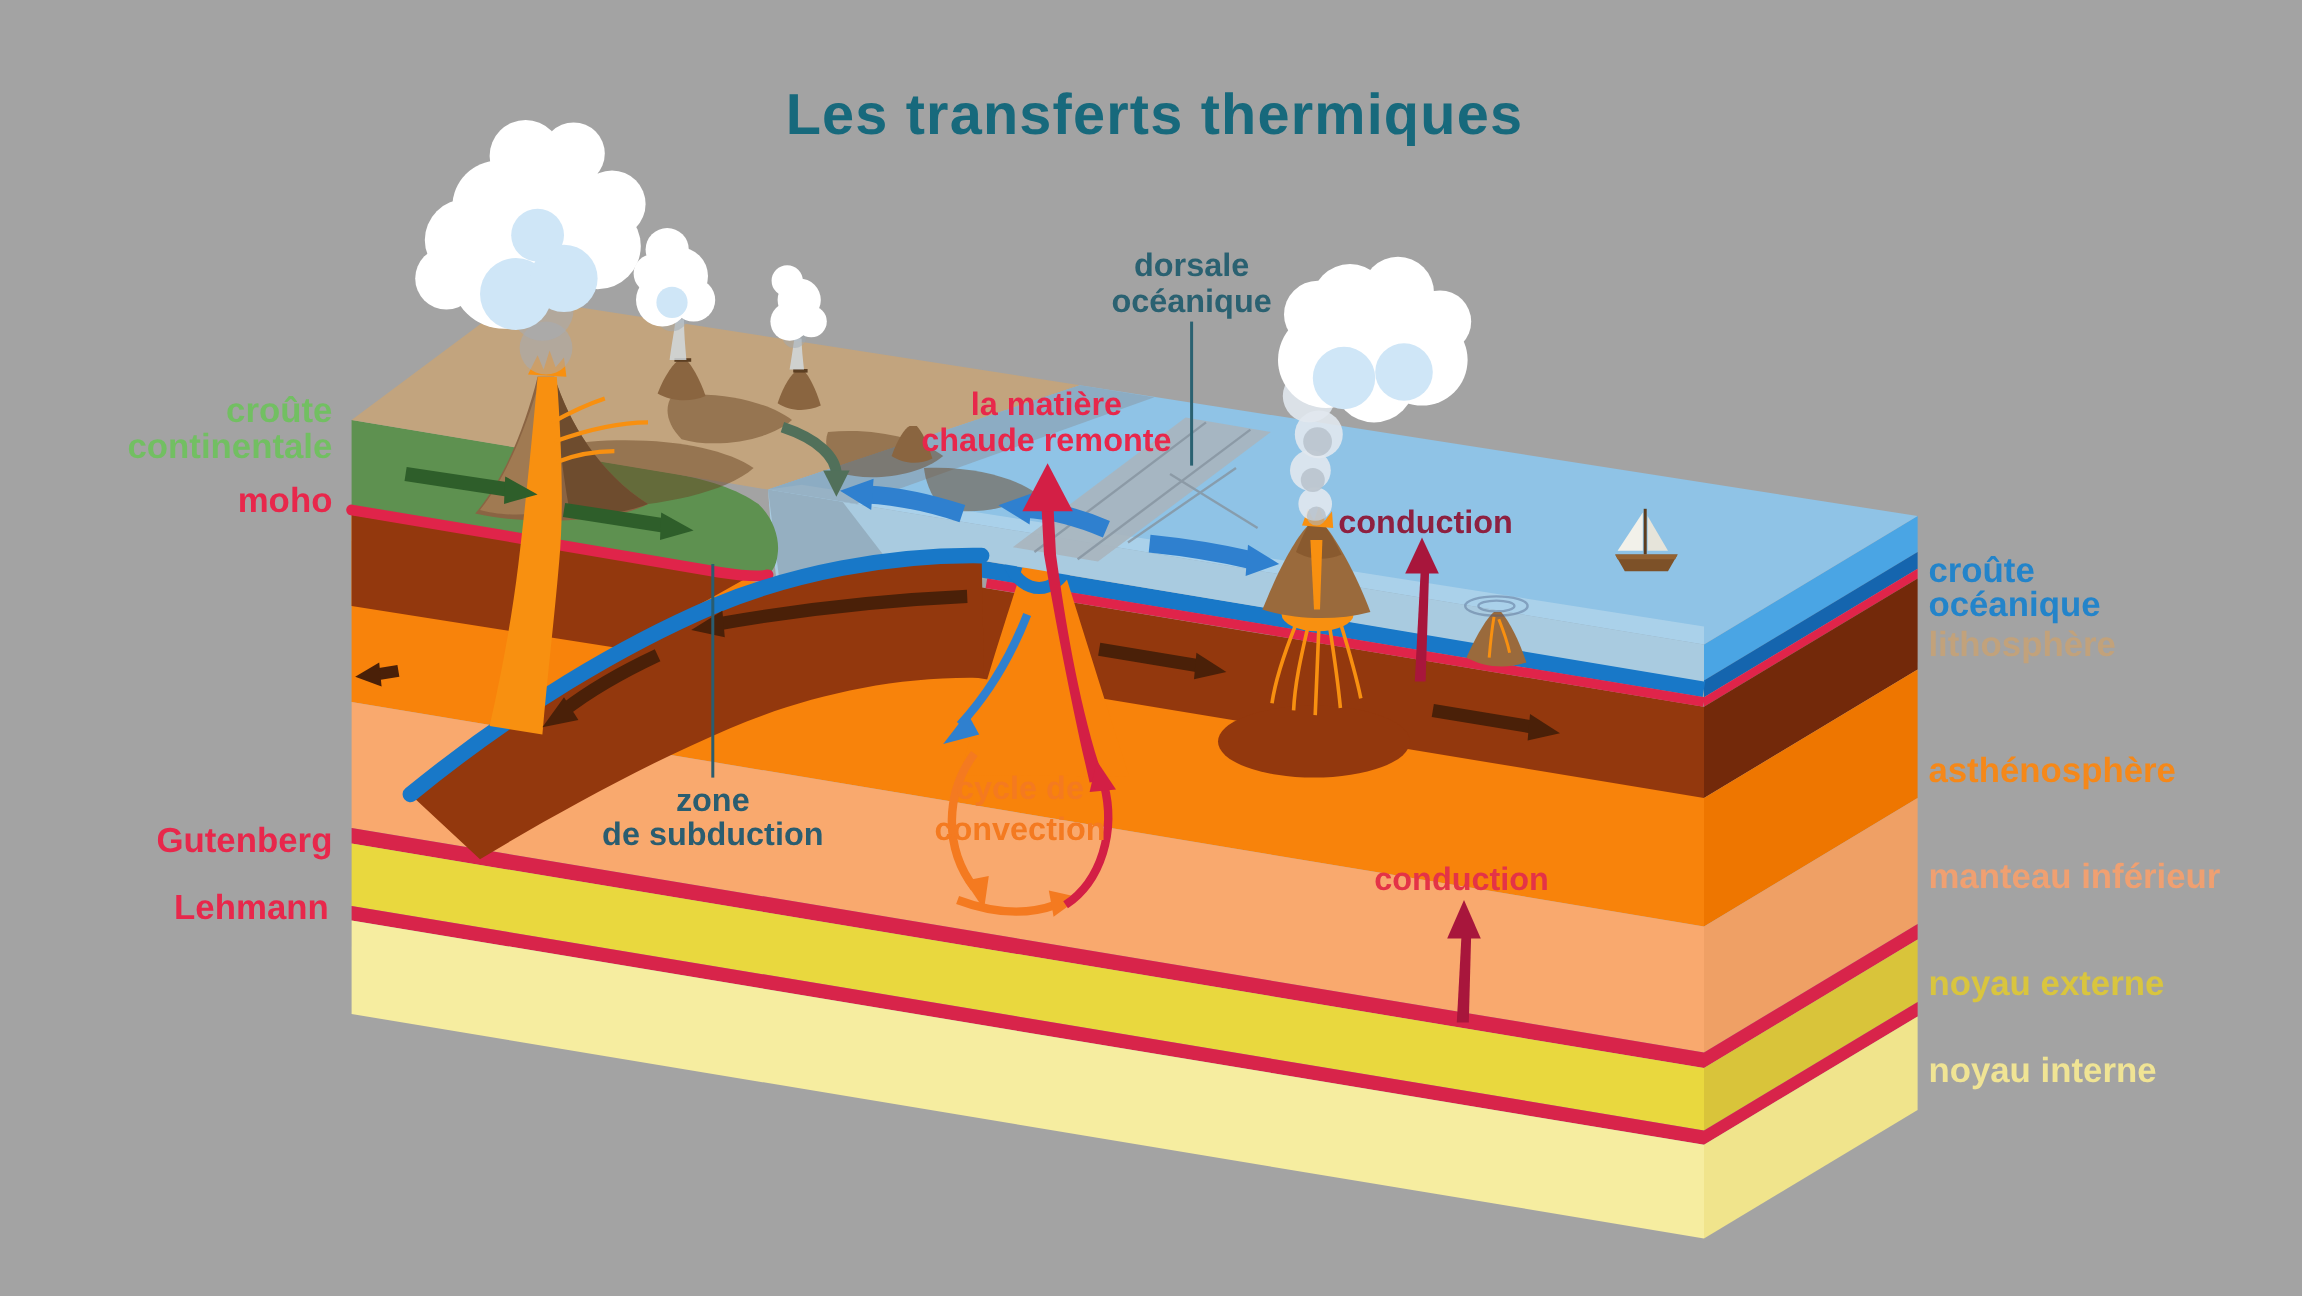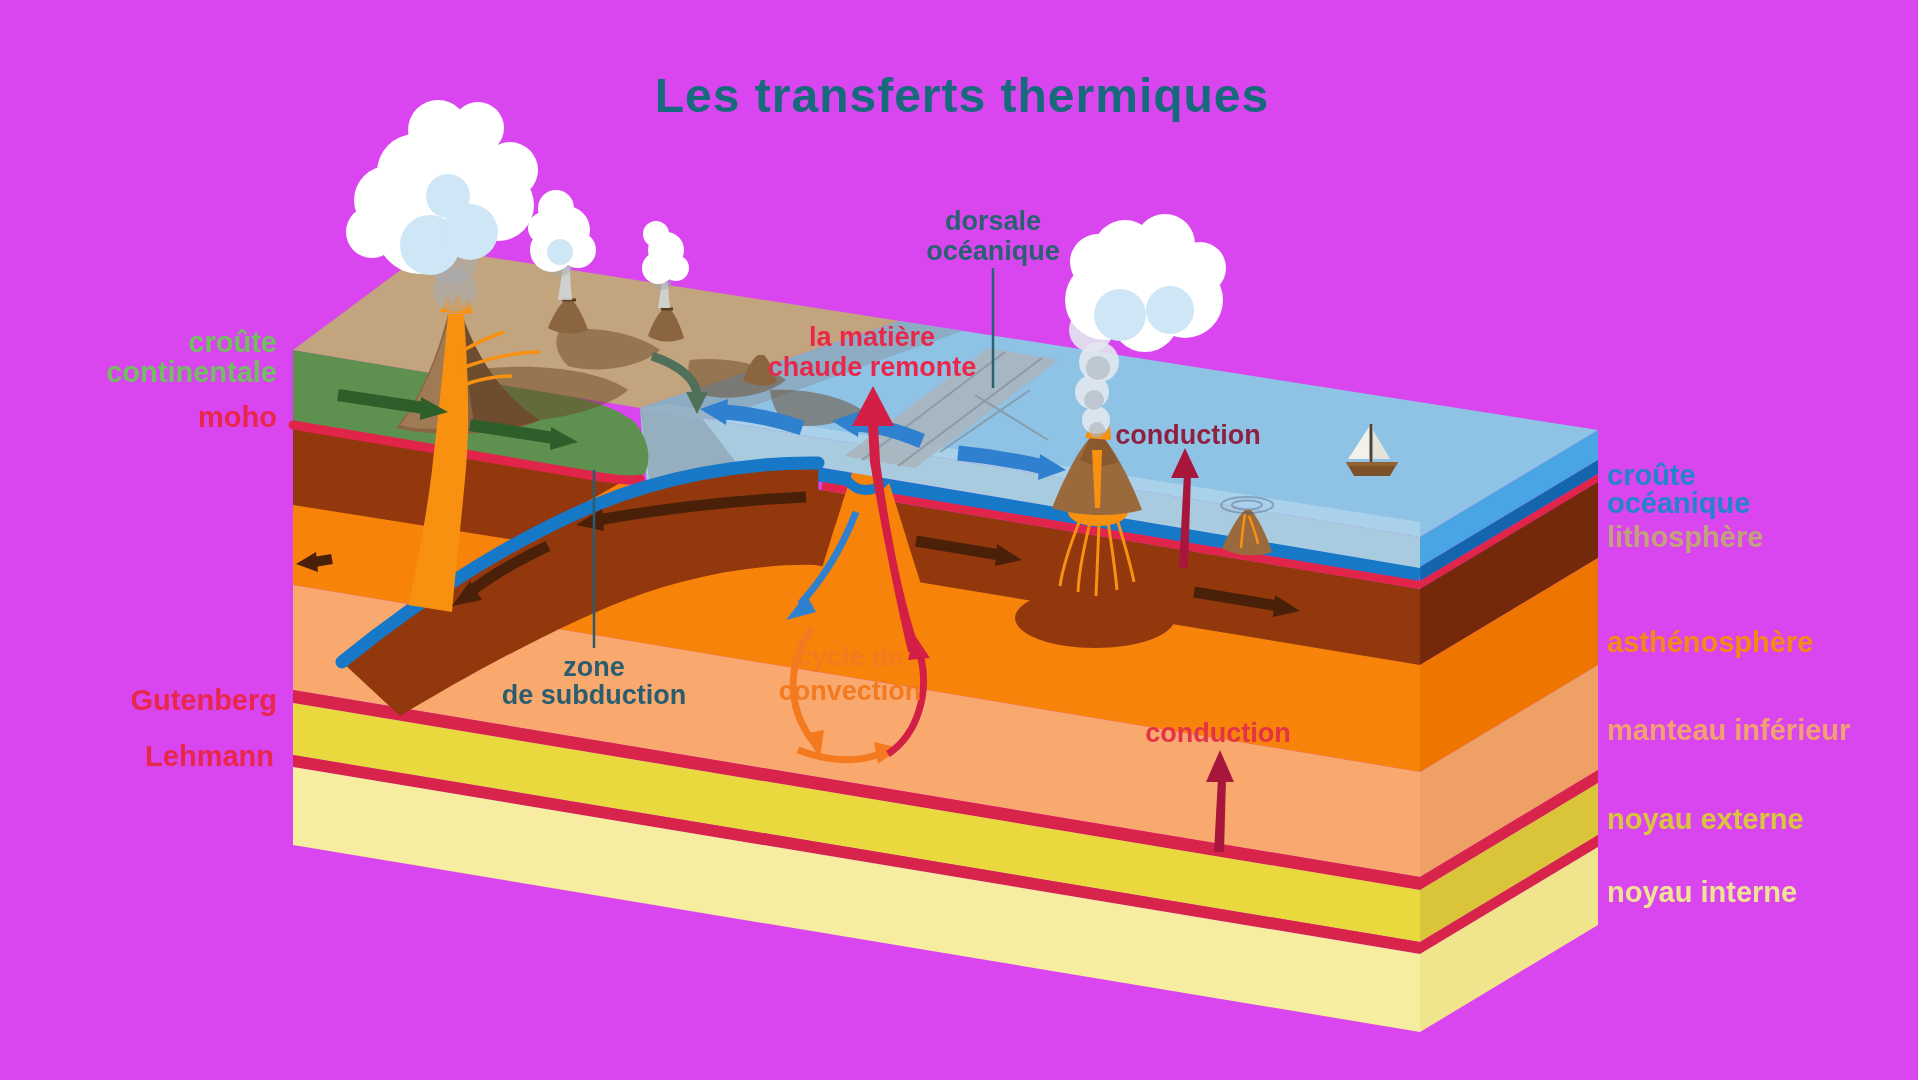--- a/index.html
+++ b/index.html
@@ -1,16 +1,16 @@
 <!DOCTYPE html>
 <html><head>
 <meta charset="utf-8">
 <style>
   html,body{margin:0;padding:0;background:#000;}
-  .stage{position:relative;width:1918px;height:1080px;background:#d946ef;overflow:hidden;
+  .stage{position:relative;width:1918px;height:1080px;background:#a3a3a3;overflow:hidden;
          font-family:"Liberation Sans",sans-serif;}
   svg{display:block}
   text{font-family:"Liberation Sans",sans-serif;font-weight:bold;}
   .lbl{font-size:29px;}
   .ann{font-size:27px;}
   .ttl{font-size:48px;letter-spacing:1px;}
 </style>
 </head>
 <body>
 

